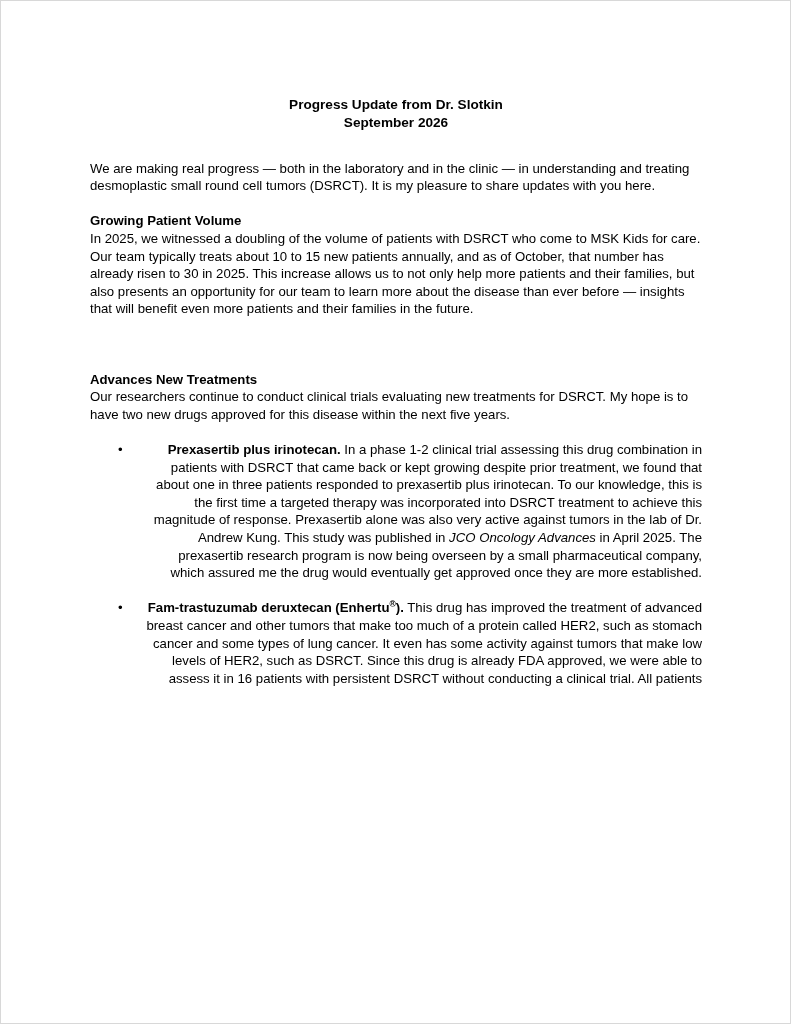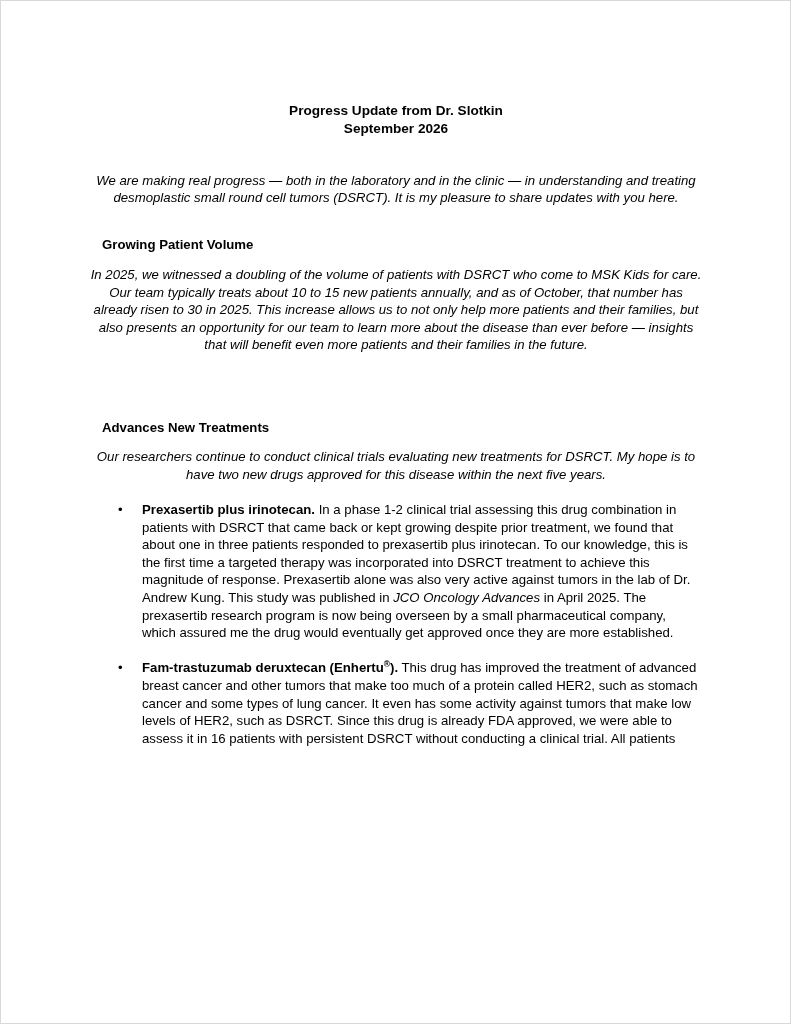--- a/index.html
+++ b/index.html
@@ -32,49 +32,48 @@
     width: 612px;
     font-size: 13.2px;
     line-height: 17.6px;
     color: #000000;
   }
   .doc-title {
     text-align: center;
     font-weight: bold;
     font-size: 13.6px;
     line-height: 18px;
-    margin: 16px;
+    margin: 10px;
   }
   .doc-title .line2 {
     display: block;
   }
   p.para {
     margin: 0 0 0 0;
-    text-align: center;
-    font-style: italic;
+    text-align: left;
   }
   .spacer {
     height: 17.6px;
   }
   h2.section {
     font-size: 13.2px;
     font-weight: bold;
     line-height: 17.6px;
-    margin: 12px;
+    margin: 0;
   }
   ul.bullets {
     margin: 0;
     padding: 0 0 0 52px;
     list-style: none;
   }
   ul.bullets li {
     position: relative;
     margin: 0 0 17.6px 0;
     padding-left: 0;
-    text-align: left;
+    text-align: right;
   }
   ul.bullets li:before {
     content: "\2022";
     position: absolute;
     left: -24px;
     top: 0;
     font-size: 13.2px;
     line-height: 17.6px;
   }
   .lead {

